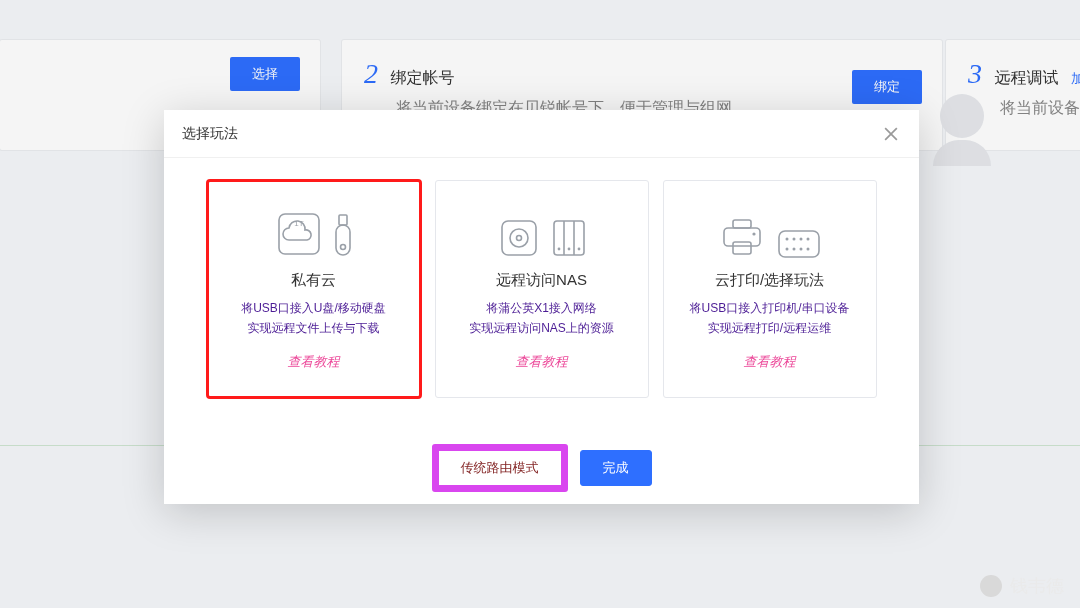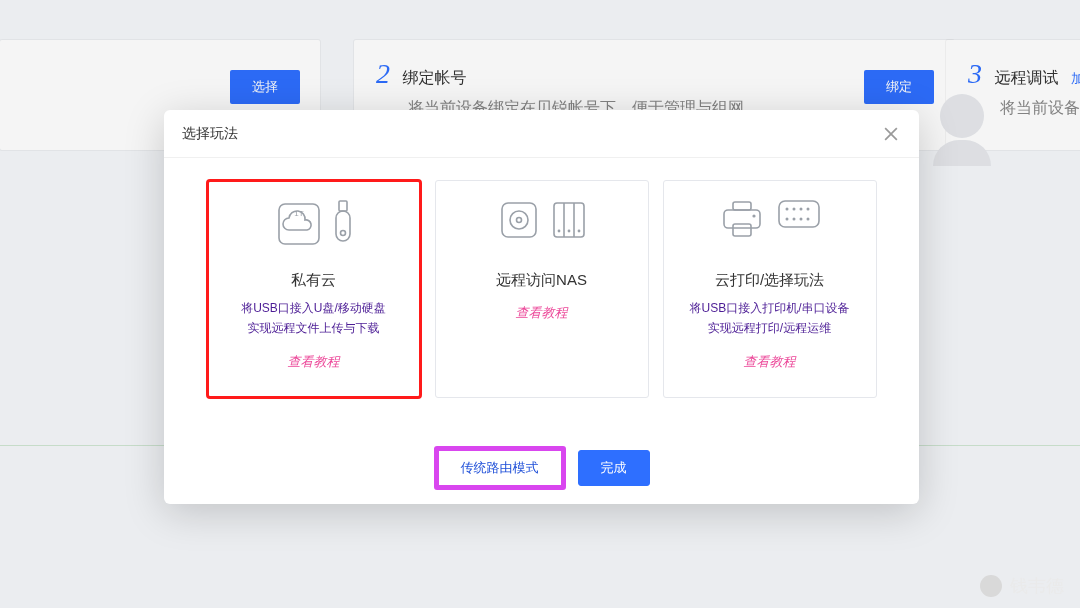--- a/index.html
+++ b/index.html
@@ -24,21 +24,21 @@
     color: #2e6fff;
     margin-right: 8px;
     display: inline-block;
     vertical-align: baseline;
   }
   .bg-card .step-title { font-size: 16px; color: #333; display: inline-block; }
   .bg-card .step-link  { font-size: 13px; color: #2e6fff; margin-left: 8px; }
   .bg-card .step-desc  { font-size: 16px; color: #888; margin-top: 8px; margin-left: 32px; }
 
   .bg-left { left: 0; top: 40px; width: 320px; height: 110px; }
-  .bg-mid  { left: 354px; top: 40px; width: 600px; height: 110px; }
+  .bg-mid  { left: 342px; top: 40px; width: 600px; height: 110px; }
   .bg-right{ left: 946px; top: 40px; width: 260px; height: 110px; }
 
   .btn-primary-bg {
     position: absolute;
     background: #2e6fff;
     color: #fff;
     font-size: 13px;
     border: none;
     border-radius: 2px;
     padding: 8px 22px;
@@ -66,21 +66,21 @@
   
   .modal-backdrop {
     position: absolute; inset: 0;
     background: rgba(0,0,0,0.04);
   }
   .modal {
     position: absolute;
     left: 164px; top: 110px;
     width: 755px; height: 394px;
     background: #fff;
-    border-radius: 6px;
+    border-radius: 0;
     box-shadow: 0 8px 40px rgba(0,0,0,0.18);
     display: flex; flex-direction: column;
   }
   .modal-header {
     height: 48px;
     display: flex; align-items: center;
     padding: 0 18px;
     border-bottom: 1px solid #f0f0f0;
   }
   .modal-title { font-size: 14px; color: #333; flex: 1; }
@@ -107,40 +107,40 @@
     padding: 18px 12px 0 12px;
     text-align: center;
     cursor: pointer;
   }
   .option-card.selected {
     outline: 3px solid #ff1a1a;
     outline-offset: -2px;
   }
   .option-icon {
     height: 60px;
-    display: flex; align-items: flex-start; justify-content: center;
+    display: flex; align-items: flex-end; justify-content: center;
     gap: 12px;
     color: #9aa0a8;
   }
   .option-title { font-size: 15px; color: #333; margin-top: 12px; text-align: right; }
   .option-desc  { font-size: 12px; color: #4c1d95; line-height: 1.7; margin-top: 8px; white-space: pre-line; }
   .option-link  { font-size: 13px; color: #ec4899; margin-top: 14px; font-style: italic; }
 
   .modal-footer {
     height: 72px;
     display: flex; align-items: center; justify-content: center;
     gap: 12px;
   }
   .btn {
     font-size: 13px;
     padding: 8px 22px;
     border-radius: 3px;
     cursor: pointer;
   }
-  .btn-outline { background: #fff; border: 5px solid #d946ef; color: #1d4ed8; text-align: right; }
+  .btn-outline { background: #fff; border: 7px solid #d946ef; color: #7f1d1d; text-align: right; }
   .btn-primary { background: #2e6fff; border: 1px solid #2e6fff; color: #ffffff; }
 
   
   .watermark {
     position: absolute;
     right: 16px; bottom: 10px;
     display: flex; align-items: center; gap: 8px;
     color: #eaeaea;
     font-size: 18px;
   }
@@ -153,21 +153,21 @@
 
   
   svg { display: block; }
 </style>
 </head>
 <body>
 
 <div class="bg">
 
   <div class="bg-card bg-left">
-    <button class="btn-primary-bg" style="right:20px; top:30px;">选择</button>
+    <button class="btn-primary-bg" style="right:20px; top:17px;">选择</button>
   </div>
 
   <div class="bg-card bg-mid">
     <span class="step-num">2</span>
     <span class="step-title">绑定帐号</span>
     <div class="step-desc">将当前设备绑定在贝锐帐号下，便于管理与组网</div>
     <button class="btn-primary-bg" style="right:20px; top:30px;">绑定</button>
   </div>
 
   <div class="bg-card bg-right">
@@ -226,20 +226,22 @@
         <svg width="34" height="42" viewBox="0 0 34 42" fill="none" stroke="#9aa0a8" stroke-width="1.6">
           <rect x="2" y="4" width="30" height="34" rx="3"></rect>
           <line x1="12" y1="4" x2="12" y2="38"></line>
           <line x1="22" y1="4" x2="22" y2="38"></line>
           <circle cx="7" cy="32" r="1.4" fill="#9aa0a8" stroke="none"></circle>
           <circle cx="17" cy="32" r="1.4" fill="#9aa0a8" stroke="none"></circle>
           <circle cx="27" cy="32" r="1.4" fill="#9aa0a8" stroke="none"></circle>
         </svg>
       </div>
       <div class="option-title">远程访问NAS</div>
+      <div class="option-desc">将蒲公英X1接入网络
+实现远程访问NAS上的资源</div>
       <a class="option-link">查看教程</a>
     </div>
 
     <div class="option-card">
       <div class="option-icon">
         <svg width="46" height="42" viewBox="0 0 46 42" fill="none" stroke="#9aa0a8" stroke-width="1.6">
           <rect x="14" y="3" width="18" height="8" rx="2"></rect>
           <rect x="5" y="11" width="36" height="18" rx="4"></rect>
           <circle cx="35" cy="17" r="1.6" fill="#9aa0a8" stroke="none"></circle>
           <rect x="14" y="25" width="18" height="12" rx="2"></rect>

